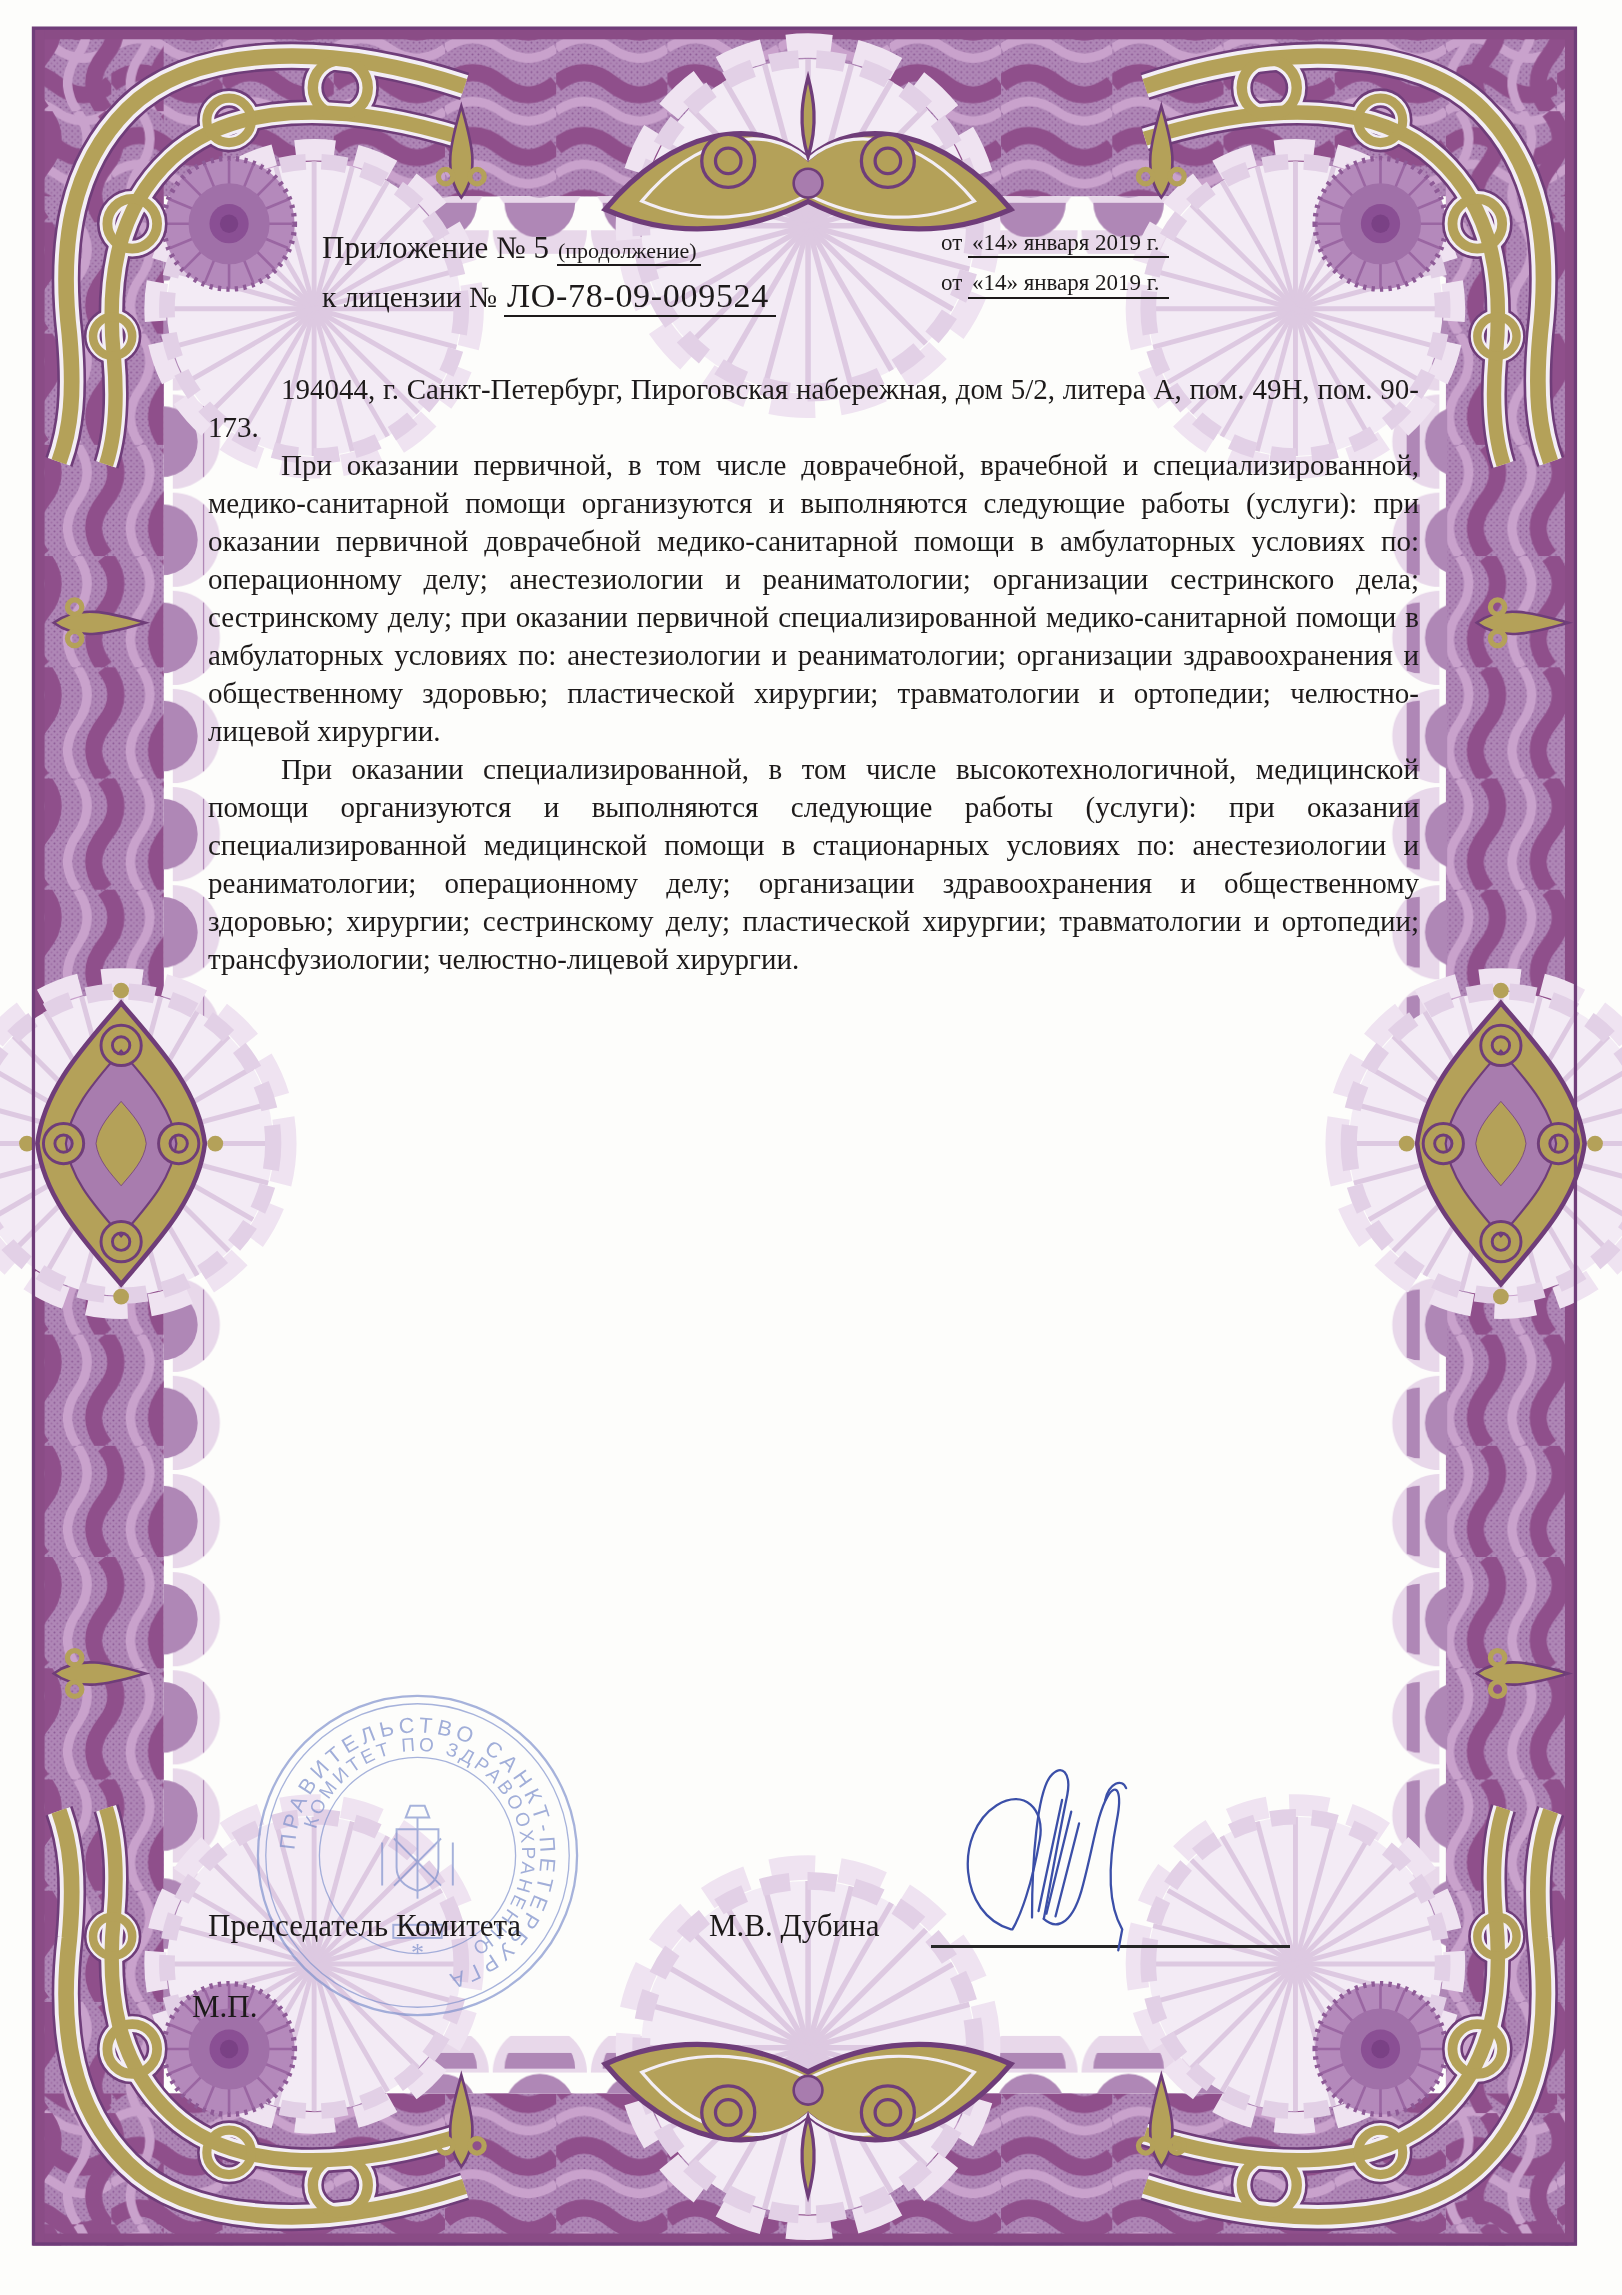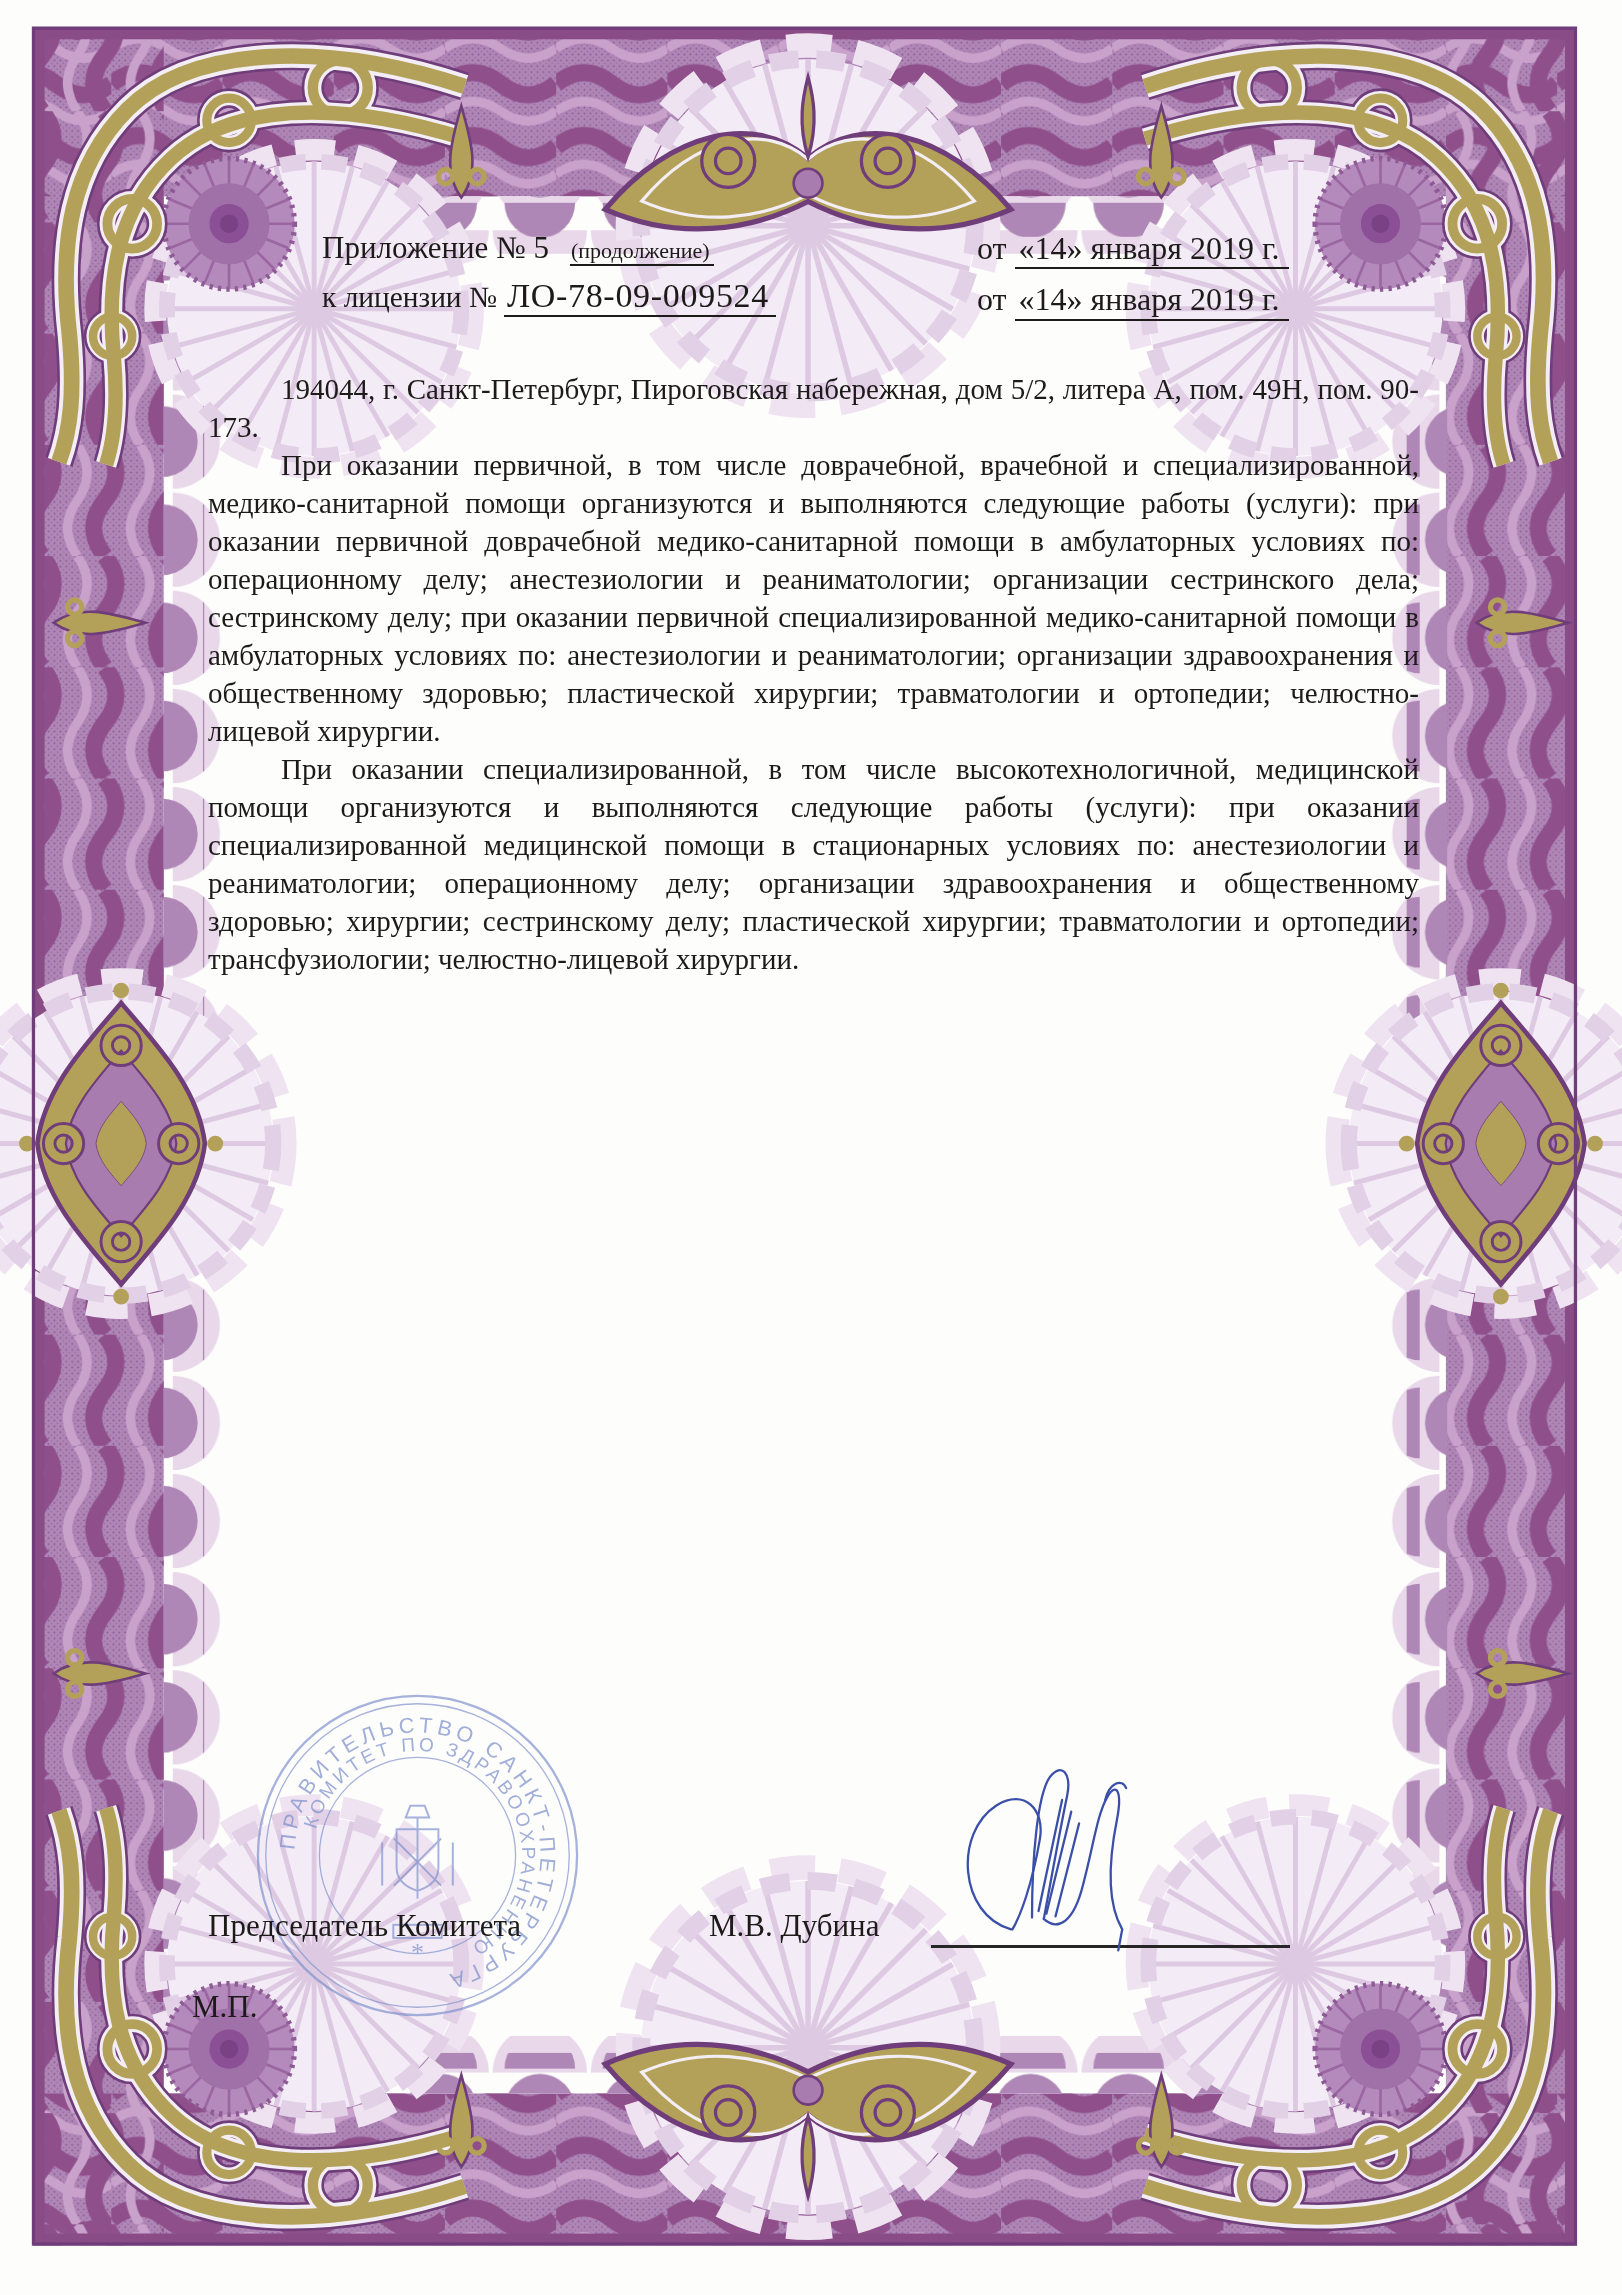--- a/index.html
+++ b/index.html
@@ -10,24 +10,24 @@
     overflow:hidden;
     font-family:"Liberation Serif", serif;
     color:#1d1a1a;
   }
   .border-svg{position:absolute;left:0;top:0;z-index:1;}
   .content{position:absolute;left:0;top:0;width:100%;height:100%;z-index:3;}
 
   
   .hdr-left{position:absolute;left:322px;top:230px;width:641px;}
   .hdr-line1{font-size:31px;white-space:nowrap;}
-  .hdr-note{font-size:22px;border-bottom:2px solid #1d1a1a;padding:0 3.9px 1.3px 1.3px;margin-left:13px;}
+  .hdr-note{font-size:22px;border-bottom:2px solid #1d1a1a;padding:0 3.9px 1.3px 1.3px;}
   .hdr-line2{font-size:29.4px;margin-top:10.5px;white-space:nowrap;}
   .hdr-licnum{font-size:34px;border-bottom:2.6px solid #1d1a1a;padding:0 6.5px 1.3px 2.6px;letter-spacing:0.7px;}
-  .hdr-right{position:absolute;left:941px;top:230px;width:497px;font-size:32px;margin-left:36px;}
+  .hdr-right{position:absolute;left:941px;top:230px;width:497px;font-size:23px;}
   .hdr-date{white-space:nowrap;margin-bottom:14.4px;}
   .hdr-date .u{border-bottom:2px solid #1d1a1a;padding:0 9.2px 1.3px 3.9px;}
 
   
   .body-text{
     position:absolute;left:208px;top:370px;width:1211px;
     font-size:29px;line-height:38px;text-align:justify;
   }
   .body-text p{margin:0;text-indent:73px;}
 

